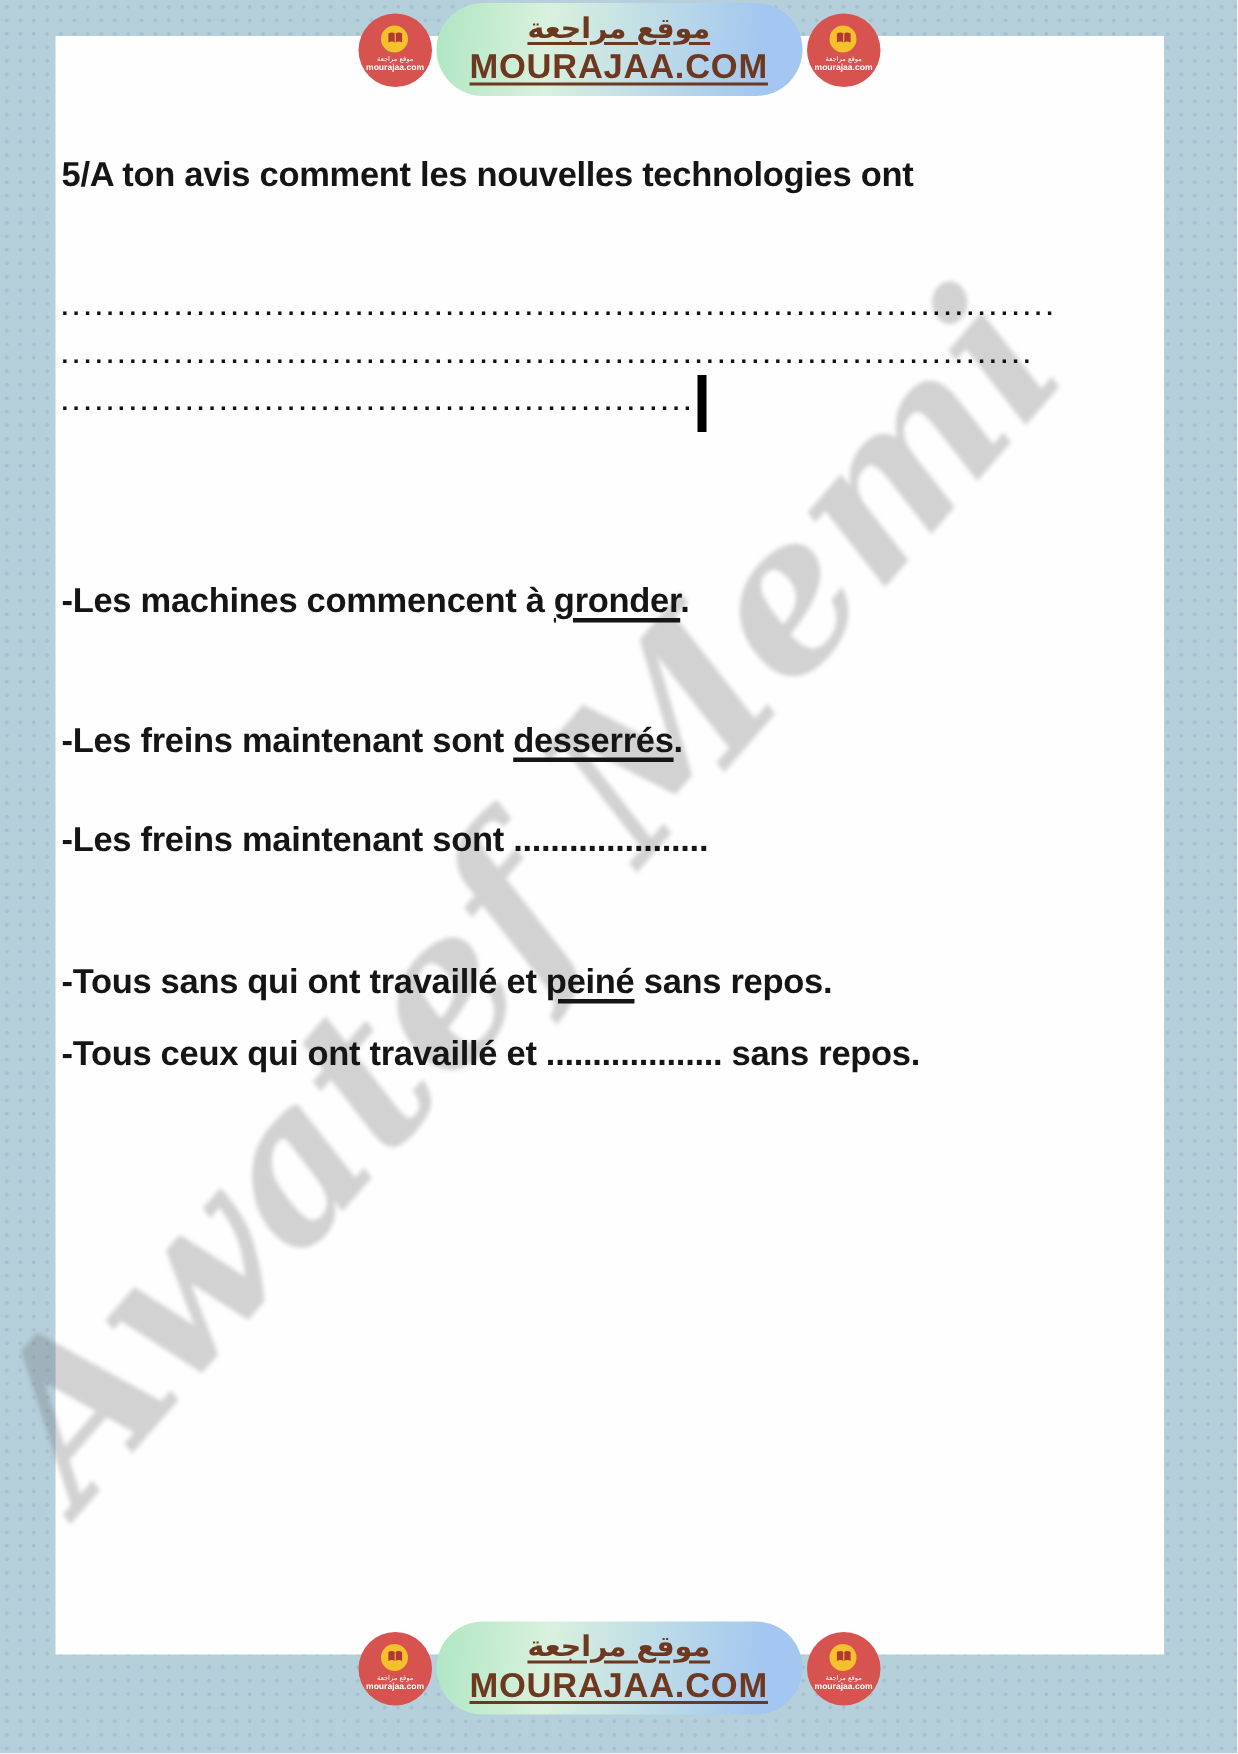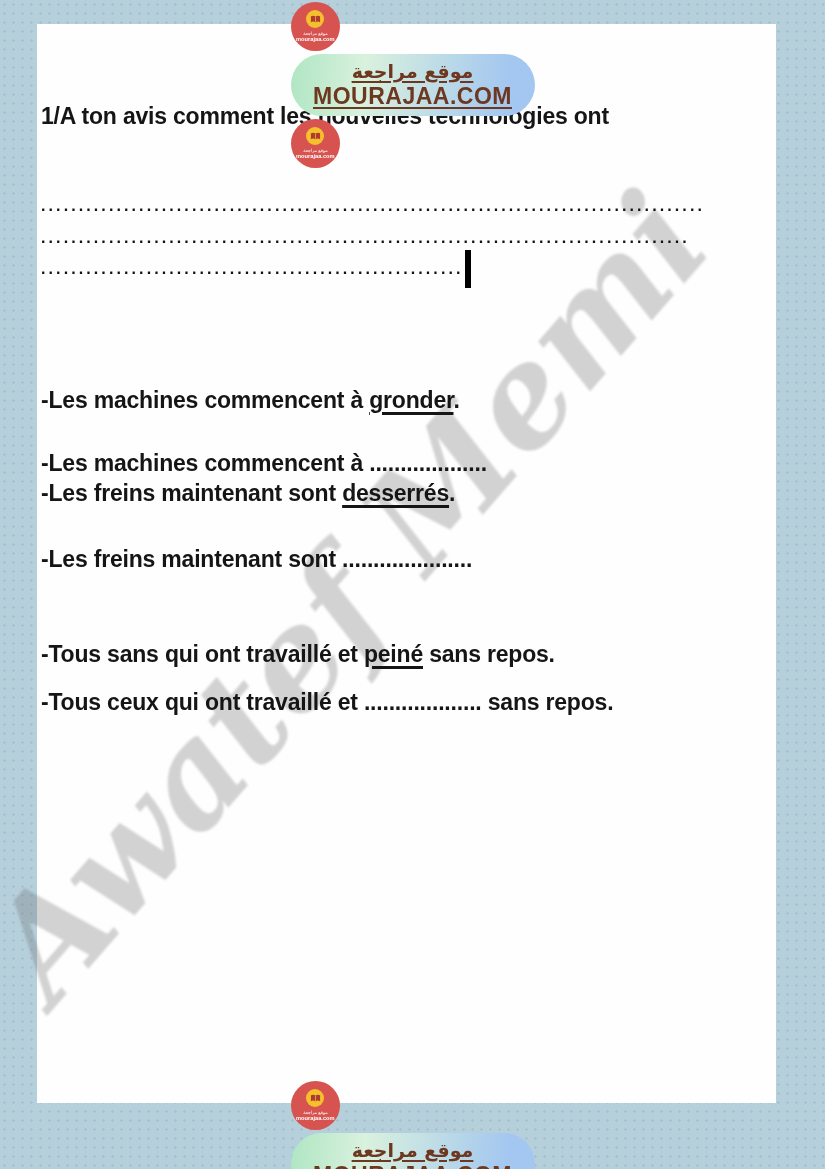--- a/index.html
+++ b/index.html
@@ -13,21 +13,21 @@
     font-family:"Liberation Sans", sans-serif;
   }
   
   .page{
     position:absolute;left:37px;top:24px;width:739px;height:1079px;
     background:#fefefe;
   }
   
   .banner{
     position:absolute;left:50%;transform:translateX(-50%);
-    display:flex;align-items:flex-start;gap:3px;z-index:30;flex-direction:column;
+    display:flex;align-items:center;gap:3px;z-index:30;
   }
   .banner.header{top:2px;}
   .banner.footer{top:1081px;}
   .pill{
     width:244px;height:62px;border-radius:32px;
     background:linear-gradient(95deg,#afe6c2 0%,#d9f1de 30%,#a3c7f0 88%);
     display:flex;flex-direction:column;align-items:center;justify-content:center;
     line-height:1.15;
   }
   .pill .arabic{
@@ -106,33 +106,32 @@
         <svg width="11" height="9" viewBox="0 0 24 18">
             <path d="M2 2c3.5-2 7-2 10 .5C15 0 18.5 0 22 2v13c-3.5-2-7-2-10 .5C9 13 5.5 13 2 15z" fill="#b03a33"></path>
             <path d="M12 2.5v13" stroke="#f4c12c" stroke-width="1.6"></path>
           </svg>
       </div>
       <div class="ar">موقع مراجعة</div>
       <div class="url">mourajaa.com</div>
     </div>
   </div>
 
-  <p class="line" style="top:103px">1/A ton avis comment les nouvelles technologies ont</p>
+  <p class="line" style="top:103px">5/A ton avis comment les nouvelles technologies ont</p>
 
   <p class="dotrow" style="top:198px">........................................................................................</p>
   <p class="dotrow" style="top:230px">......................................................................................</p>
   <p class="dotrow flex" style="top:250px">
       <span>........................................................</span>
       <span class="cursor"></span>
     </p>
 
 
   <p class="line" style="top:387px"><span>-Les machines commencent à </span><span class="u">gronder</span><span>.</span></p>
 
-  <p class="line" style="top:450px"><span>-Les machines commencent à ...................</span></p>
 
   <p class="line" style="top:480px"><span>-Les freins maintenant sont </span><span class="u">desserrés</span><span>.</span></p>
 
   <p class="line" style="top:546px"><span>-Les freins maintenant sont .....................</span></p>
 
 
   <p class="line" style="top:641px"><span>-Tous sans qui ont travaillé et </span><span class="u">peiné</span><span> sans repos.</span></p>
 
   <p class="line" style="top:689px"><span>-Tous ceux qui ont travaillé et ................... sans repos.</span></p>
 

